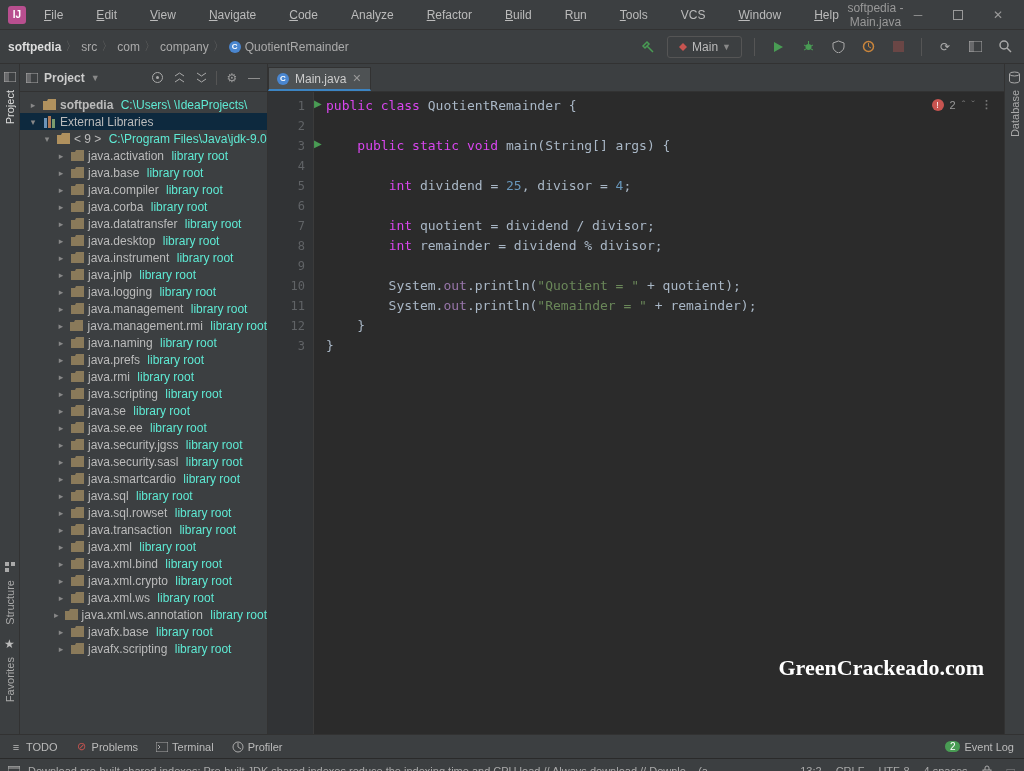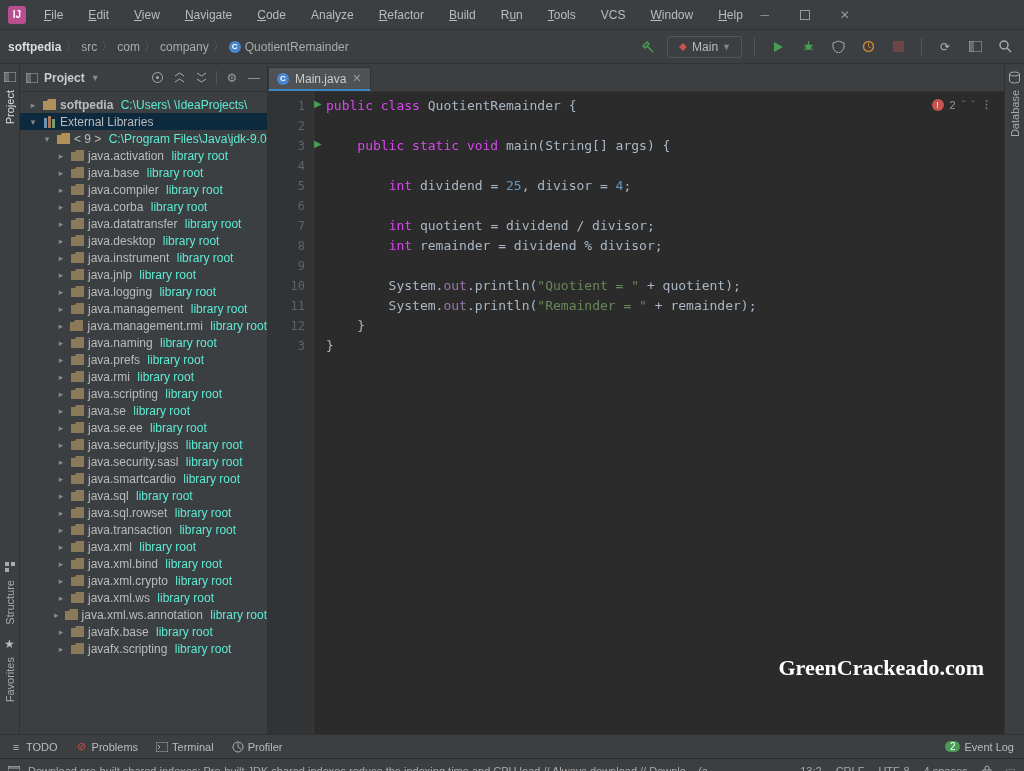--- a/index.html
+++ b/index.html
@@ -1,19 +1,19 @@
 <!DOCTYPE html>
 <html><head>
 <meta charset="utf-8">
 <style>
 *{box-sizing:border-box;margin:0;padding:0;user-select:none}
 body{width:1024px;height:771px;background:#3c3f41;font-family:"Segoe UI",Arial,sans-serif;font-size:12px;color:#bbb;overflow:hidden;position:relative}
 .title-bar{height:30px;background:#3c3f41;display:flex;align-items:center;padding:0 4px;border-bottom:1px solid #323232}
 .app-icon{width:18px;height:18px;background:#b84f8f;border-radius:3px;margin:0 10px 0 4px;display:flex;align-items:center;justify-content:center;font-size:10px;color:#fff;font-weight:700}
-.menu-bar{display:flex;gap:9px}
+.menu-bar{display:flex;gap:17px}
 .menu-item{padding:4px 8px;color:#bbb;cursor:default}
 .menu-item u{text-decoration:underline}
 .title-center{flex:1;text-align:center;color:#999;font-size:12px}
 .win-btns{display:flex;gap:12px;margin-right:8px}
 .win-btn{width:28px;height:20px;display:flex;align-items:center;justify-content:center;color:#999}
 .nav-bar{height:34px;background:#3c3f41;display:flex;align-items:center;padding:0 8px;border-bottom:1px solid #323232}
 .breadcrumb{display:flex;align-items:center;gap:4px;font-size:12px}
 .bc{color:#bbb;font-weight:700}
 .bc.project{color:#ddd;font-weight:700}
 .bc.normal{font-weight:400;color:#aaa}
@@ -89,20 +89,21 @@
       <div class="menu-item"><u>C</u>ode</div>
       <div class="menu-item">Analyze</div>
       <div class="menu-item"><u>R</u>efactor</div>
       <div class="menu-item"><u>B</u>uild</div>
       <div class="menu-item">R<u>u</u>n</div>
       <div class="menu-item"><u>T</u>ools</div>
       <div class="menu-item">VCS</div>
       <div class="menu-item"><u>W</u>indow</div>
       <div class="menu-item"><u>H</u>elp</div>
     </div>
+  <div class="title-center">softpedia - Main.java</div>
   <div class="win-btns">
     <div class="win-btn">─</div>
     <div class="win-btn">
         <svg width="10" height="10">
           <rect x="0.5" y="0.5" width="9" height="9" fill="none" stroke="#999"></rect>
         </svg>
       </div>
     <div class="win-btn">✕</div>
   </div>
 </div>

